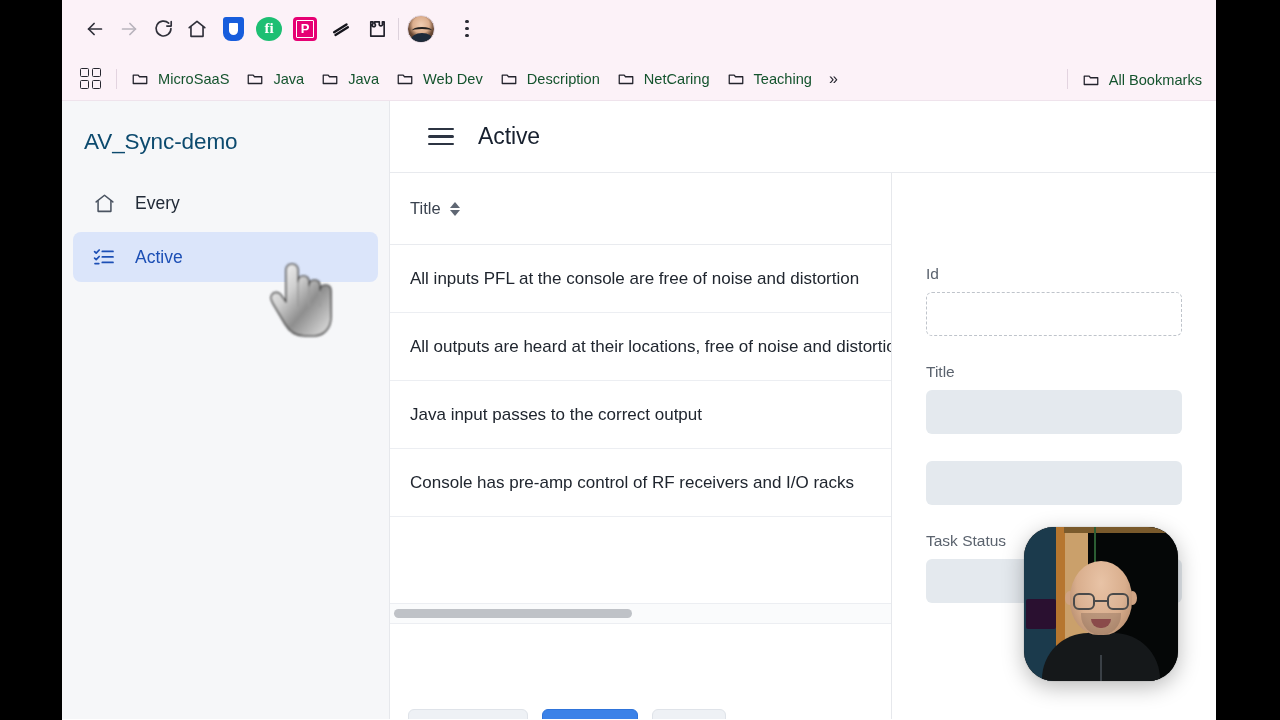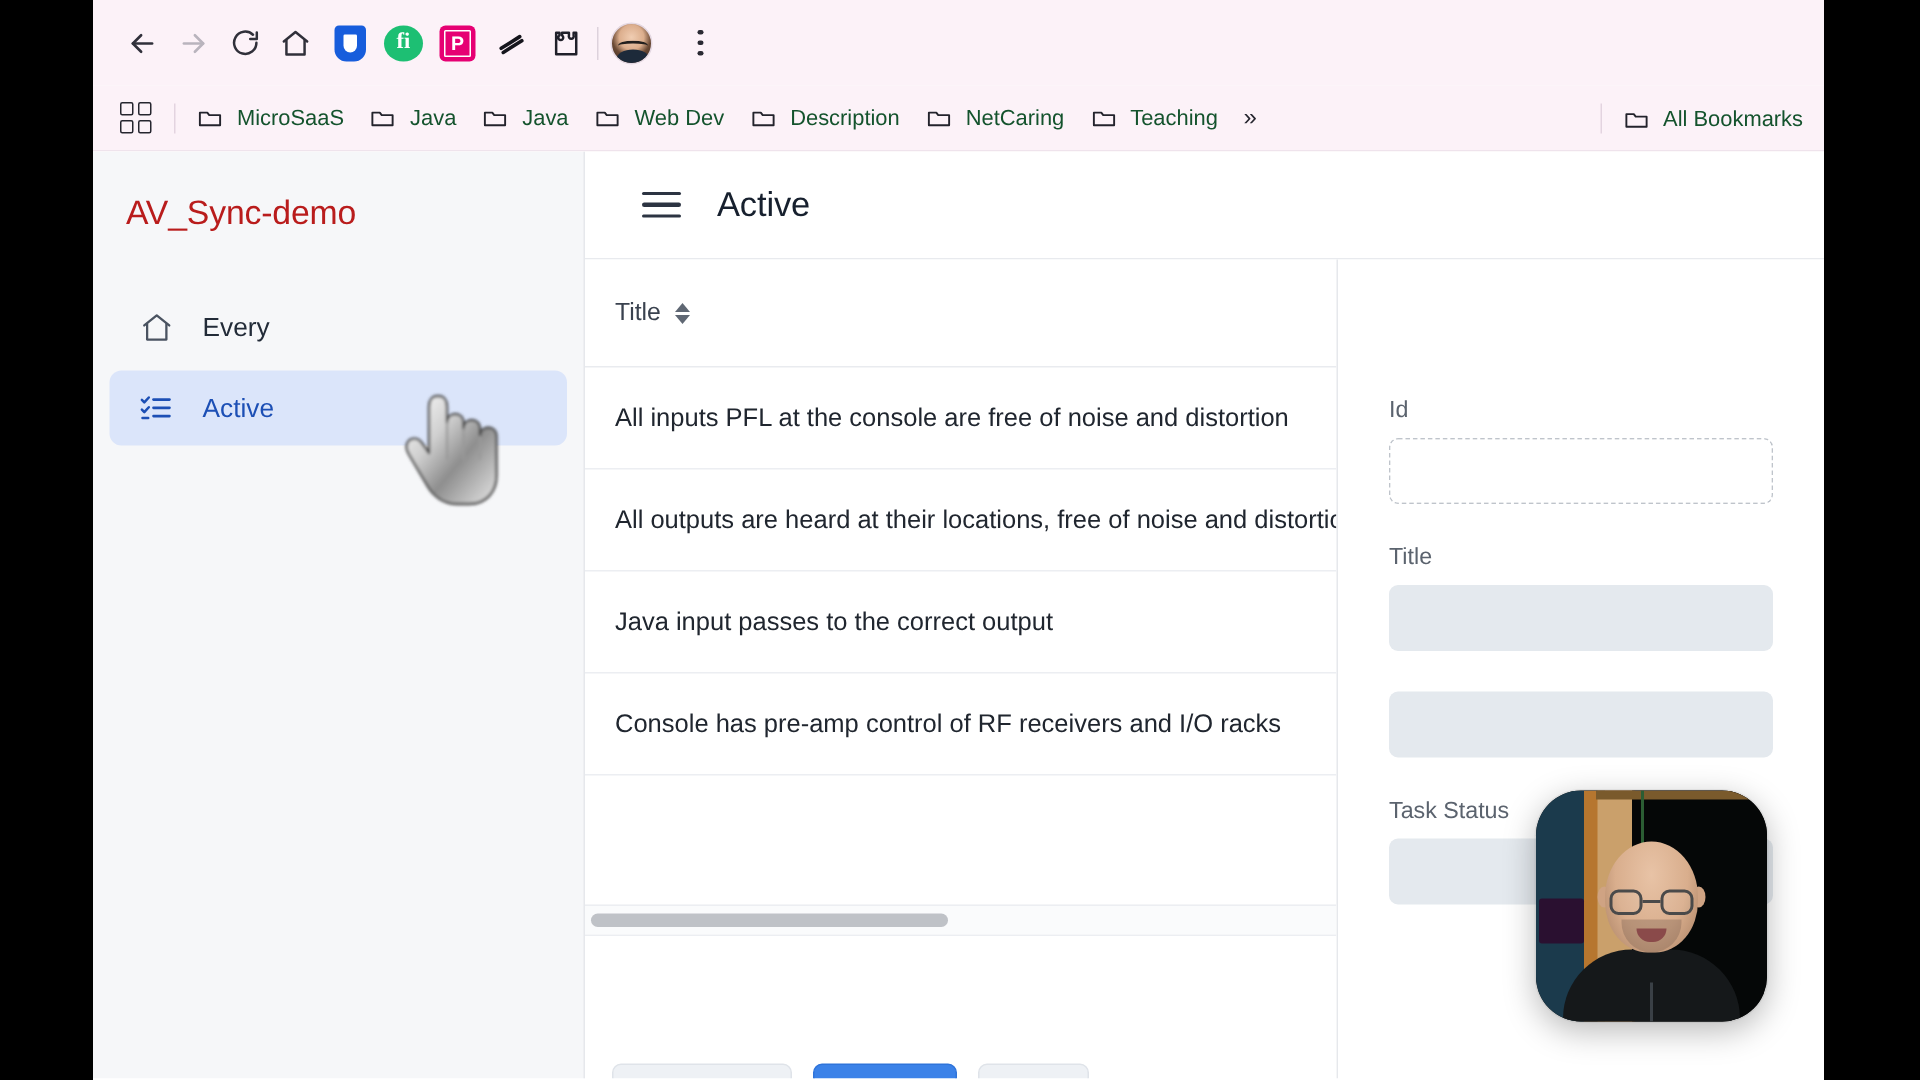--- a/index.html
+++ b/index.html
@@ -176,23 +176,23 @@
   
   .sidebar {
     width: 328px;
     flex: 0 0 328px;
     background: #f6f7f9;
     border-right: 1px solid #e6e8ec;
     padding-top: 28px;
   }
   .brand {
     font-size: 22.5px;
-    color: #b91c1c;
+    color: #0c4a6e;
     padding: 0 22px;
-    margin-bottom: 38px;
+    margin-bottom: 23px;
     font-weight: 400;
     letter-spacing: -0.1px;
   }
   .nav-list { padding: 0 11px; }
   .nav-item {
     display: flex; align-items: center; gap: 18px;
     height: 50px;
     padding: 0 18px;
     border-radius: 8px;
     font-size: 17.5px;

